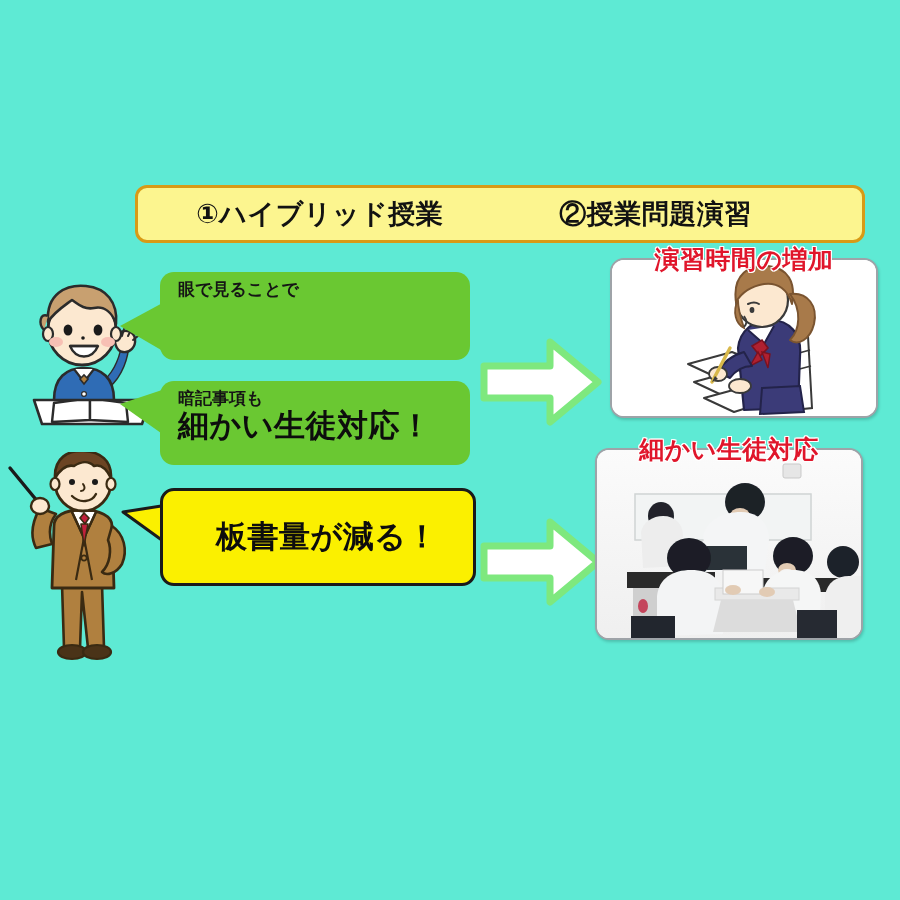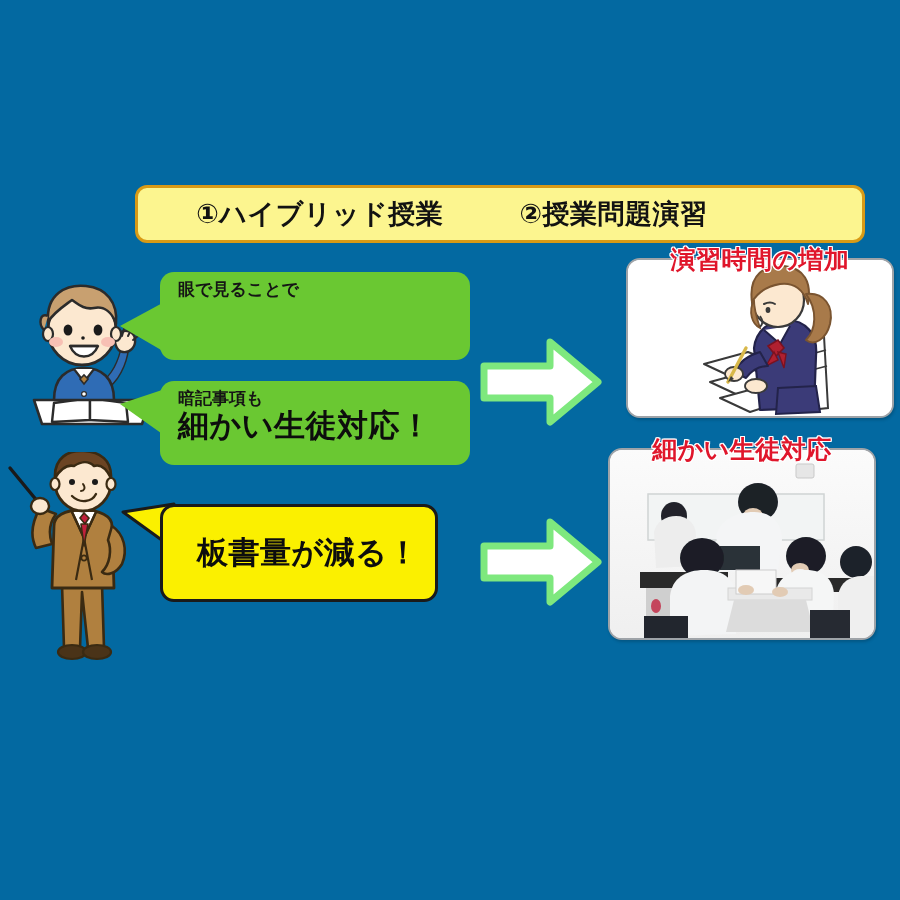--- a/index.html
+++ b/index.html
@@ -8,21 +8,21 @@
     padding: 0;
     background: #ffffff;
   }
   body {
     font-family: "DejaVu Sans", "Liberation Sans", sans-serif;
   }
   #canvas {
     position: relative;
     width: 900px;
     height: 900px;
-    background: #0369a1;
+    background: #5eead4;
     overflow: hidden;
   }
 
   
   .banner {
     position: absolute;
     left: 135px;
     top: 185px;
     width: 730px;
     height: 58px;
@@ -34,21 +34,21 @@
     align-items: center;
   }
   .banner-item {
     font-weight: bold;
     font-size: 27px;
     color: #121212;
     letter-spacing: 0.5px;
     white-space: nowrap;
   }
   .banner-item.one { margin-left: 58px; }
-  .banner-item.two { margin-left: 76px; }
+  .banner-item.two { margin-left: 116px; font-family: Liberation Mono, monospace; }
 
   
   .bubble {
     position: absolute;
     box-sizing: border-box;
     border-radius: 14px;
     padding: 8px 0 8px 18px;
   }
   .bubble .small {
     font-size: 17px;
@@ -75,39 +75,39 @@
   
   .tail {
     position: absolute;
     overflow: visible;
     pointer-events: none;
   }
 
   #bubble1 { left: 160px; top: 272px; width: 310px; height: 88px; }
   #bubble2 { left: 160px; top: 381px; width: 310px; height: 84px; }
   #bubble3 {
-    left: 160px; top: 504px; width: 278px; height: 98px;
+    left: 160px; top: 488px; width: 316px; height: 98px;
     display: flex; align-items: center; justify-content: center;
   }
 
   
   .arrow { position: absolute; }
 
   
   .panel {
     position: absolute;
     box-sizing: border-box;
     background: #ffffff;
     border: 2px solid #9ea3a8;
     border-radius: 14px;
     box-shadow: 1px 2px 3px rgba(0,0,0,0.18);
     overflow: visible;
   }
-  #panel1 { left: 626px; top: 258px; width: 268px; height: 160px; font-family: Liberation Serif, serif; }
-  #panel2 { left: 608px; top: 448px; width: 268px; height: 192px; }
+  #panel1 { left: 610px; top: 258px; width: 268px; height: 160px; font-family: Liberation Serif, serif; }
+  #panel2 { left: 595px; top: 448px; width: 268px; height: 192px; }
   .panel-title {
     position: absolute;
     top: -17px;
     left: 0;
     width: 100%;
     text-align: center;
     font-size: 25px;
     font-weight: bold;
     color: #e0162b;
     letter-spacing: 0.5px;

